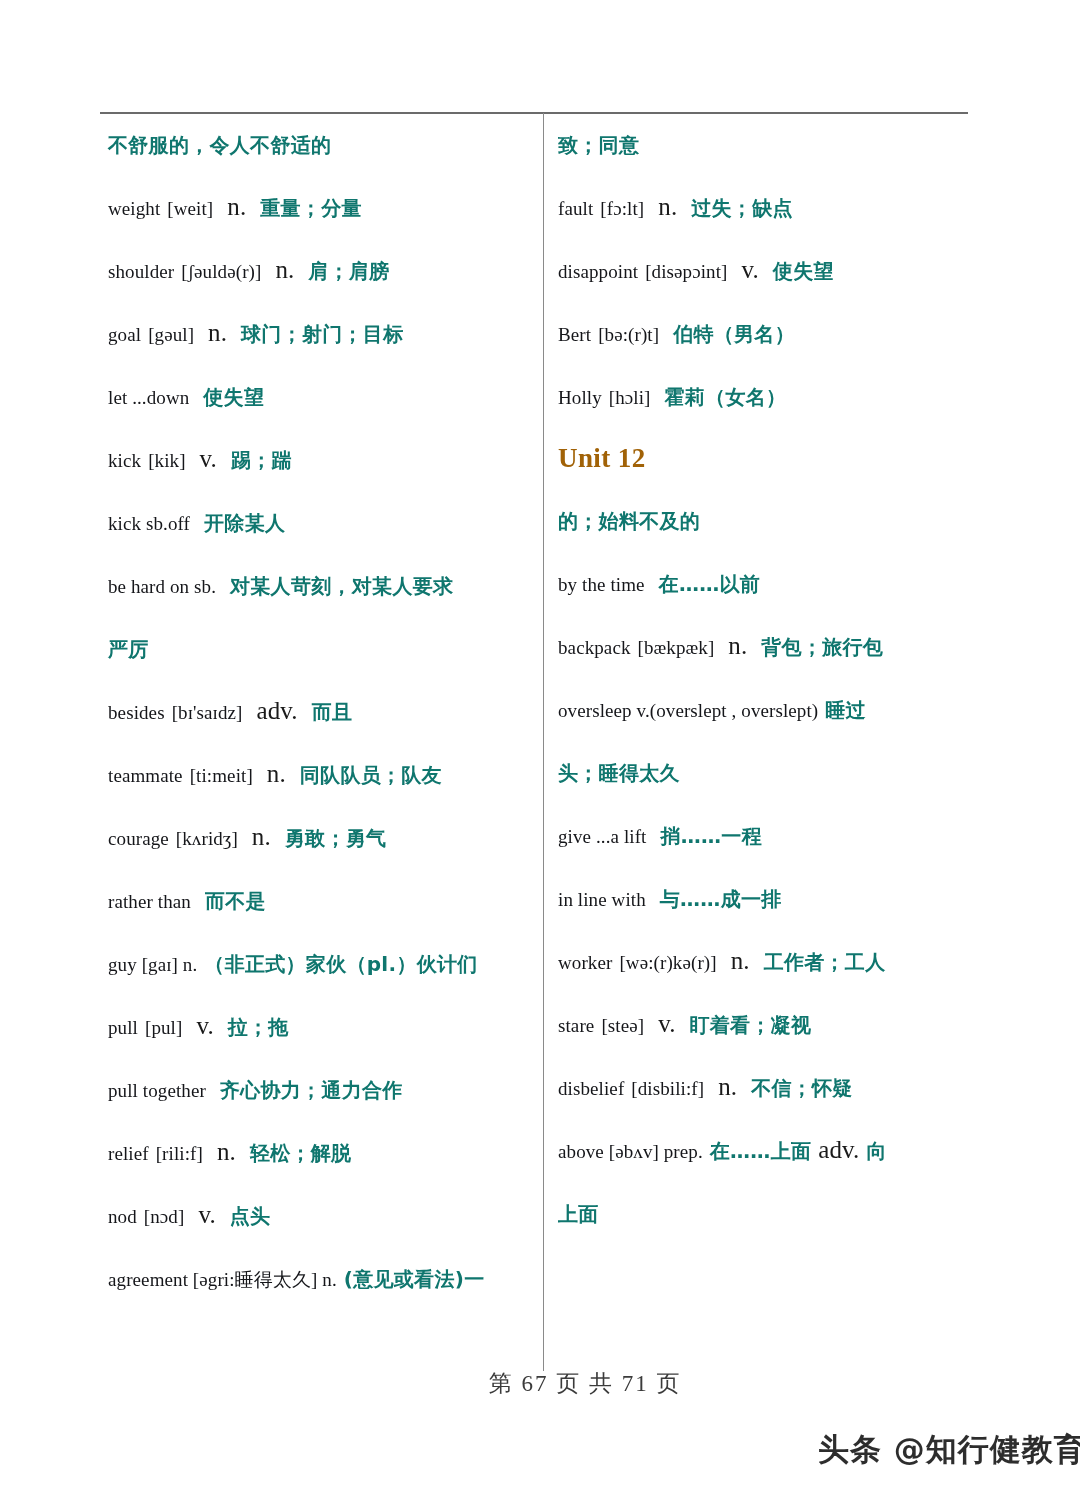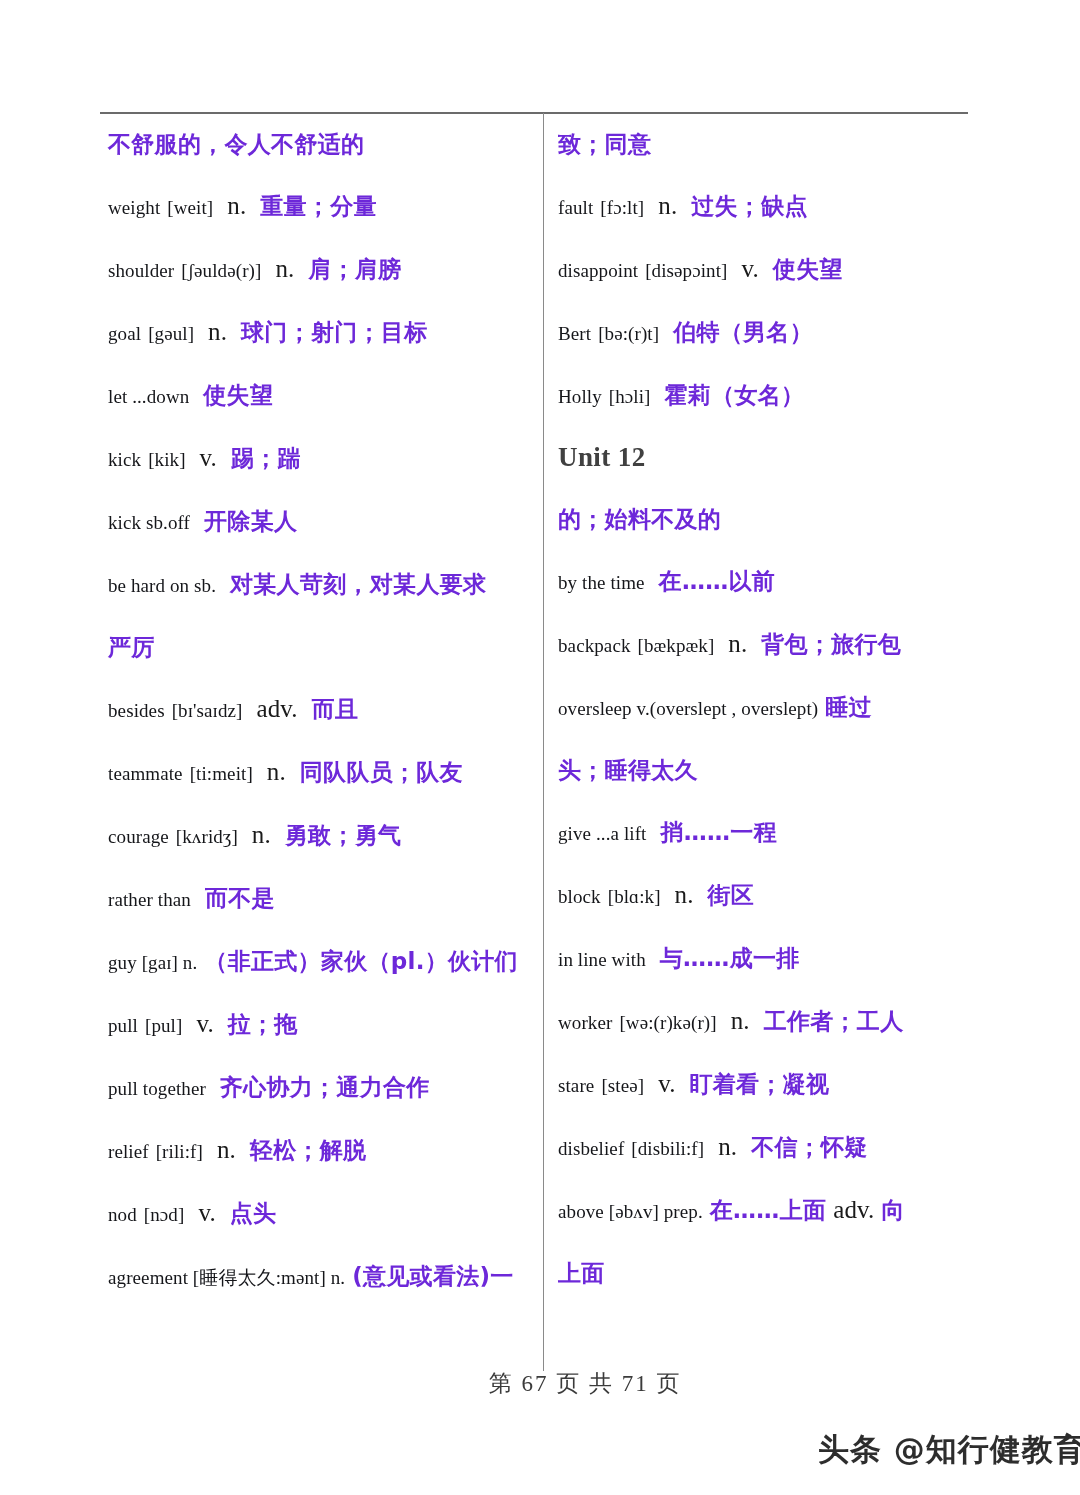--- a/index.html
+++ b/index.html
@@ -53,44 +53,44 @@
 
   .entry {
     font-size: 25.5px;
     line-height: 61px;
     white-space: nowrap;
     letter-spacing: 0.1px;
   }
   
   .entry .cn {
     font-family: "DejaVu Sans", "Liberation Sans", sans-serif;
-    font-size: 23px;
+    font-size: 20px;
     font-weight: 600;
-    color: #6d28d9;
+    color: #0f766e;
     letter-spacing: 0.3px;
   }
   .entry .en {
     font-family: "Liberation Serif", "DejaVu Serif", serif;
     font-size: 19px;
     color: #15161a;
   }
   .entry .pos {
     font-family: "Liberation Serif", "DejaVu Serif", serif;
     font-size: 25px;
   }
   .gap { display: inline-block; width: 14px; }
   .gap-sm { display: inline-block; width: 7px; }
 
   
   .unit-heading {
     font-family: "Liberation Serif", "DejaVu Serif", serif;
     font-size: 27px;
     font-weight: bold;
     line-height: 61px;
-    color: #404040;
+    color: #a16207;
     letter-spacing: 0.4px;
   }
 
   
   .page-footer {
     position: absolute;
     left: 0;
     top: 1368px;
     width: 1080px;
     text-align: center;
@@ -136,36 +136,35 @@
         <div class="entry"><span class="cn">严厉</span></div>
         <div class="entry"><span class="en">besides</span><span class="gap-sm"></span><span class="en">[bɪ'saɪdz]</span><span class="gap"></span><span class="pos">adv.</span><span class="gap"></span><span class="cn">而且</span></div>
         <div class="entry"><span class="en">teammate</span><span class="gap-sm"></span><span class="en">[ti:meit]</span><span class="gap"></span><span class="pos">n.</span><span class="gap"></span><span class="cn">同队队员；队友</span></div>
         <div class="entry"><span class="en">courage</span><span class="gap-sm"></span><span class="en">[kʌridʒ]</span><span class="gap"></span><span class="pos">n.</span><span class="gap"></span><span class="cn">勇敢；勇气</span></div>
         <div class="entry"><span class="en">rather than</span><span class="gap"></span><span class="cn">而不是</span></div>
         <div class="entry"><span class="en">guy [gaɪ] n.</span><span class="gap-sm"></span><span class="cn">（非正式）家伙（pl.）伙计们</span></div>
         <div class="entry"><span class="en">pull</span><span class="gap-sm"></span><span class="en">[pul]</span><span class="gap"></span><span class="pos">v.</span><span class="gap"></span><span class="cn">拉；拖</span></div>
         <div class="entry"><span class="en">pull together</span><span class="gap"></span><span class="cn">齐心协力；通力合作</span></div>
         <div class="entry"><span class="en">relief</span><span class="gap-sm"></span><span class="en">[rili:f]</span><span class="gap"></span><span class="pos">n.</span><span class="gap"></span><span class="cn">轻松；解脱</span></div>
         <div class="entry"><span class="en">nod</span><span class="gap-sm"></span><span class="en">[nɔd]</span><span class="gap"></span><span class="pos">v.</span><span class="gap"></span><span class="cn">点头</span></div>
-        <div class="entry"><span class="en">agreement [睡得太久:mənt] n.</span><span class="gap-sm"></span><span class="cn">(意见或看法)一</span></div>
+        <div class="entry"><span class="en">agreement [əgri:睡得太久] n.</span><span class="gap-sm"></span><span class="cn">(意见或看法)一</span></div>
       </div>
     <div class="col col-right" id="col-right">
         <div class="entry"><span class="cn">致；同意</span></div>
         <div class="entry"><span class="en">fault</span><span class="gap-sm"></span><span class="en">[fɔ:lt]</span><span class="gap"></span><span class="pos">n.</span><span class="gap"></span><span class="cn">过失；缺点</span></div>
         <div class="entry"><span class="en">disappoint</span><span class="gap-sm"></span><span class="en">[disəpɔint]</span><span class="gap"></span><span class="pos">v.</span><span class="gap"></span><span class="cn">使失望</span></div>
         <div class="entry"><span class="en">Bert</span><span class="gap-sm"></span><span class="en">[bə:(r)t]</span><span class="gap"></span><span class="cn">伯特（男名）</span></div>
         <div class="entry"><span class="en">Holly</span><span class="gap-sm"></span><span class="en">[hɔli]</span><span class="gap"></span><span class="cn">霍莉（女名）</span></div>
         <div class="unit-heading">Unit 12</div>
         <div class="entry"><span class="cn">的；始料不及的</span></div>
         <div class="entry"><span class="en">by the time</span><span class="gap"></span><span class="cn">在……以前</span></div>
         <div class="entry"><span class="en">backpack</span><span class="gap-sm"></span><span class="en">[bækpæk]</span><span class="gap"></span><span class="pos">n.</span><span class="gap"></span><span class="cn">背包；旅行包</span></div>
         <div class="entry"><span class="en">oversleep v.(overslept , overslept)</span><span class="gap-sm"></span><span class="cn">睡过</span></div>
         <div class="entry"><span class="cn">头；睡得太久</span></div>
         <div class="entry"><span class="en">give ...a lift</span><span class="gap"></span><span class="cn">捎……一程</span></div>
-        <div class="entry"><span class="en">block</span><span class="gap-sm"></span><span class="en">[blɑ:k]</span><span class="gap"></span><span class="pos">n.</span><span class="gap"></span><span class="cn">街区</span></div>
         <div class="entry"><span class="en">in line with</span><span class="gap"></span><span class="cn">与……成一排</span></div>
         <div class="entry"><span class="en">worker</span><span class="gap-sm"></span><span class="en">[wə:(r)kə(r)]</span><span class="gap"></span><span class="pos">n.</span><span class="gap"></span><span class="cn">工作者；工人</span></div>
         <div class="entry"><span class="en">stare</span><span class="gap-sm"></span><span class="en">[steə]</span><span class="gap"></span><span class="pos">v.</span><span class="gap"></span><span class="cn">盯着看；凝视</span></div>
         <div class="entry"><span class="en">disbelief</span><span class="gap-sm"></span><span class="en">[disbili:f]</span><span class="gap"></span><span class="pos">n.</span><span class="gap"></span><span class="cn">不信；怀疑</span></div>
         <div class="entry"><span class="en">above [əbʌv] prep.</span><span class="gap-sm"></span><span class="cn">在……上面</span><span class="gap-sm"></span><span class="pos">adv.</span><span class="gap-sm"></span><span class="cn">向</span></div>
         <div class="entry"><span class="cn">上面</span></div>
       </div>
   </div>
 
   <div class="page-footer">第 67 页 共 71 页</div>

